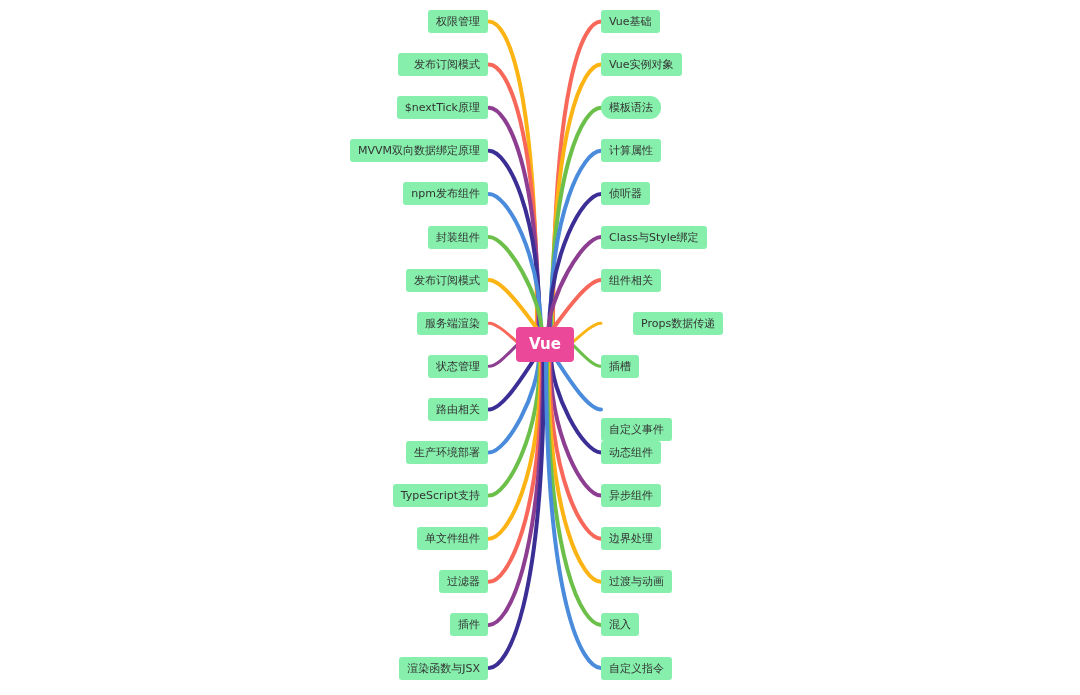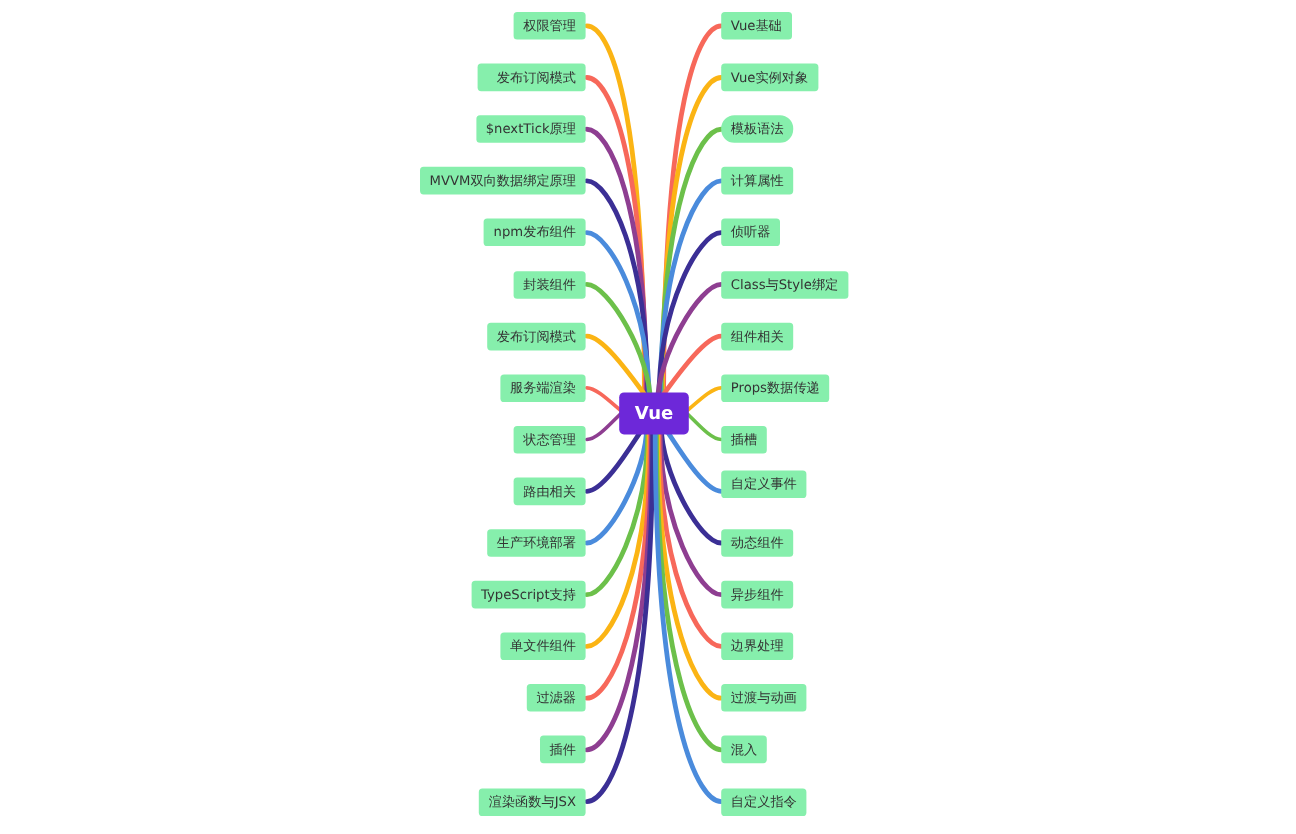--- a/index.html
+++ b/index.html
@@ -4,21 +4,21 @@
 <style>
   html, body { margin:0; padding:0; background:#ffffff; }
   body { width:1080px; height:695px; position:relative; overflow:hidden;
          font-family:"DejaVu Sans","Liberation Sans",sans-serif; }
   #canvas { position:absolute; left:0; top:0; width:1080px; height:695px; }
   .node { position:absolute; height:23px; line-height:23px; background:#86efac;
           border-radius:3px; color:#333; font-size:11px; padding:0 8px; white-space:nowrap;
           box-sizing:border-box; }
   .node.left { right:592px; }
   .node.right { left:601px; }
-  .root { position:absolute; left:516px; top:327px; width:58px; height:35px; background:#6d28d9;
+  .root { position:absolute; left:516px; top:327px; width:58px; height:35px; background:#ec4899;
           border-radius:4px; color:#fff; font-weight:bold; font-size:15px; text-align:center;
           line-height:35px; }
 </style>
 </head>
 <body>
 
 <div id="canvas">
   <svg id="links" width="1080" height="695" style="position:absolute;left:0;top:0">
       <path d="M537,335 C537,81.5 507,21.5 489,21.5" fill="none" stroke="#fbb414" stroke-width="4" stroke-linecap="round"></path>
       <path d="M538,335 C538,124.6 507,64.6 489,64.6" fill="none" stroke="#f7685a" stroke-width="4" stroke-linecap="round"></path>
@@ -72,23 +72,23 @@
       <div class="node left" style="top: 656.5px;">渲染函数与JSX</div>
     </div>
   <div id="right-nodes">
       <div class="node right" style="top: 10px;">Vue基础</div>
       <div class="node right" style="top: 53.1px;">Vue实例对象</div>
       <div class="node right" style="top: 96.2px; border-radius: 11px;">模板语法</div>
       <div class="node right" style="top: 139.3px;">计算属性</div>
       <div class="node right" style="top: 182.4px;">侦听器</div>
       <div class="node right" style="top: 225.5px; text-align: right;">Class与Style绑定</div>
       <div class="node right" style="top: 268.6px;">组件相关</div>
-      <div class="node right" style="top: 311.7px;">Props数据传递</div>
+      <div class="node right" style="top: 311.7px; margin-left: 32px;">Props数据传递</div>
       <div class="node right" style="top: 354.8px;">插槽</div>
-      <div class="node right" style="top: 392px;">自定义事件</div>
+      <div class="node right" style="top: 418px;">自定义事件</div>
       <div class="node right" style="top: 441px;">动态组件</div>
       <div class="node right" style="top: 484.1px;">异步组件</div>
       <div class="node right" style="top: 527.2px;">边界处理</div>
       <div class="node right" style="top: 570.3px;">过渡与动画</div>
       <div class="node right" style="top: 613.4px;">混入</div>
       <div class="node right" style="top: 656.5px;">自定义指令</div>
     </div>
   <div class="root">Vue</div>
 </div>
 

